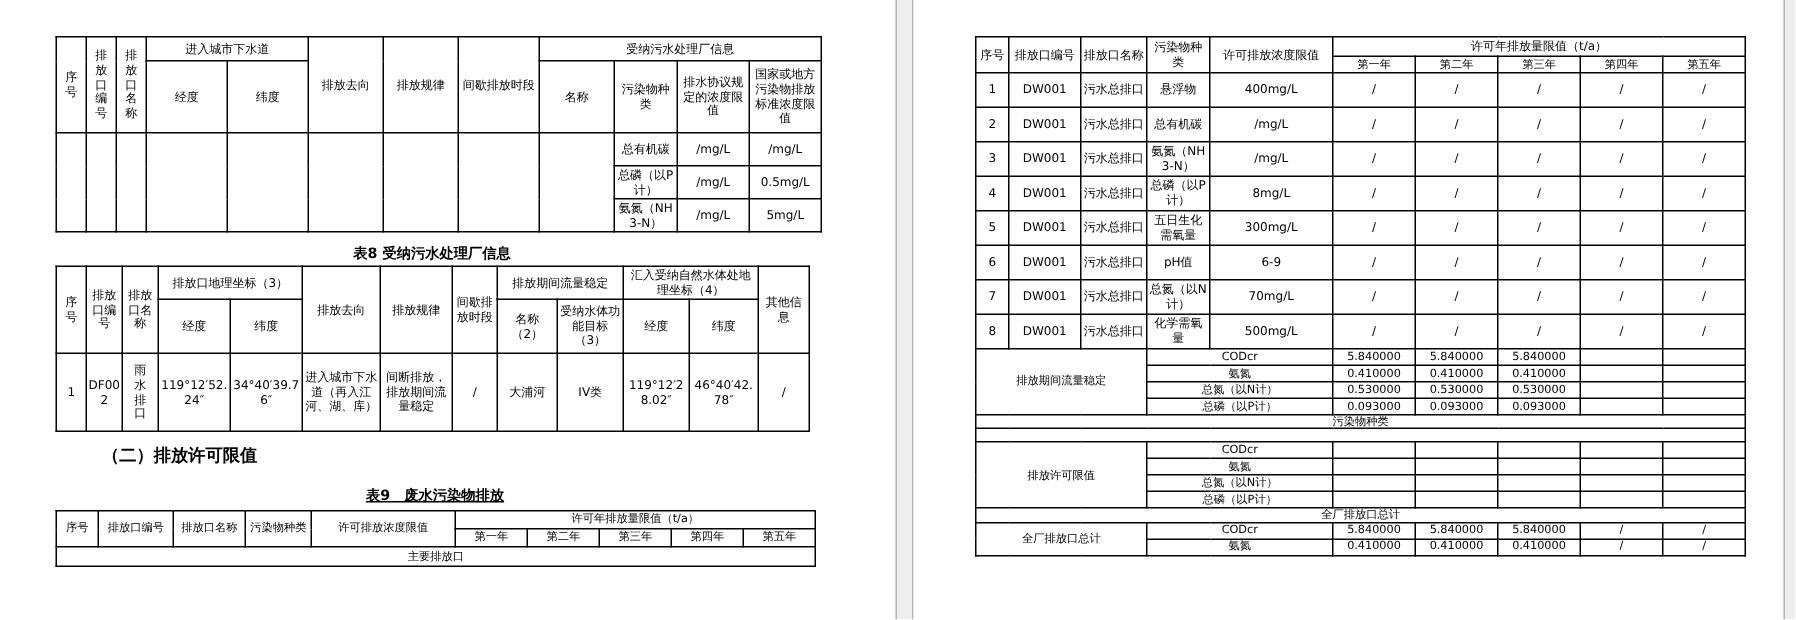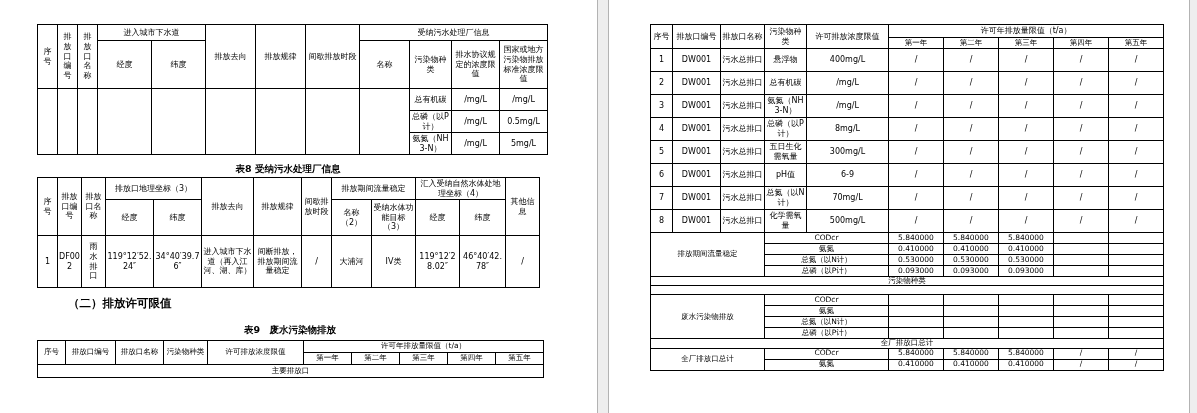--- a/index.html
+++ b/index.html
@@ -26,21 +26,21 @@
   .h48{height:48px} .h52{height:52px}
   .thin td { line-height:1.1; font-size:7.5px; }
 
   #tbl-cont { left:37px; top:24px;  width:510px; }
   #tbl8     { left:37px; top:177px; width:502px; }
   #tbl9     { left:37px; top:340px; width:506px; }
   #tbl-r    { left:41px; top:24px;  width:513px; }
 
   .tbl-title { position:absolute; text-align:center; font-weight:bold; font-size:9.5px; }
   #t8-title { left:37px; top:163px; width:502px; }
-  #t9-title { left:37px; top:324px; width:506px; }
+  #t9-title { left:37px; top:324px; width:506px;text-decoration:underline; }
   #section-heading { position:absolute; left:44px; top:296px; font-weight:bold; font-size:11.5px;margin-left:24px; }
 </style>
 </head>
 <body>
 
 <div class="canvas">
 
   <div class="page" id="page-left">
 
     <table class="tbl" id="tbl-cont">
@@ -365,21 +365,21 @@
         </tr>
 
         <tr class="h9 thin">
           <td colspan="10">污染物种类</td>
         </tr>
         <tr class="h9 thin">
           <td colspan="10"></td>
         </tr>
 
         <tr class="h11 thin">
-          <td rowspan="4" colspan="3">废水污染物排放</td>
+          <td rowspan="4" colspan="3">排放许可限值</td>
           <td colspan="2">CODcr</td>
           <td></td>
           <td></td>
           <td></td>
           <td></td>
           <td></td>
         </tr>
         <tr class="h11 thin">
           <td colspan="2">氨氮</td>
           <td></td>

